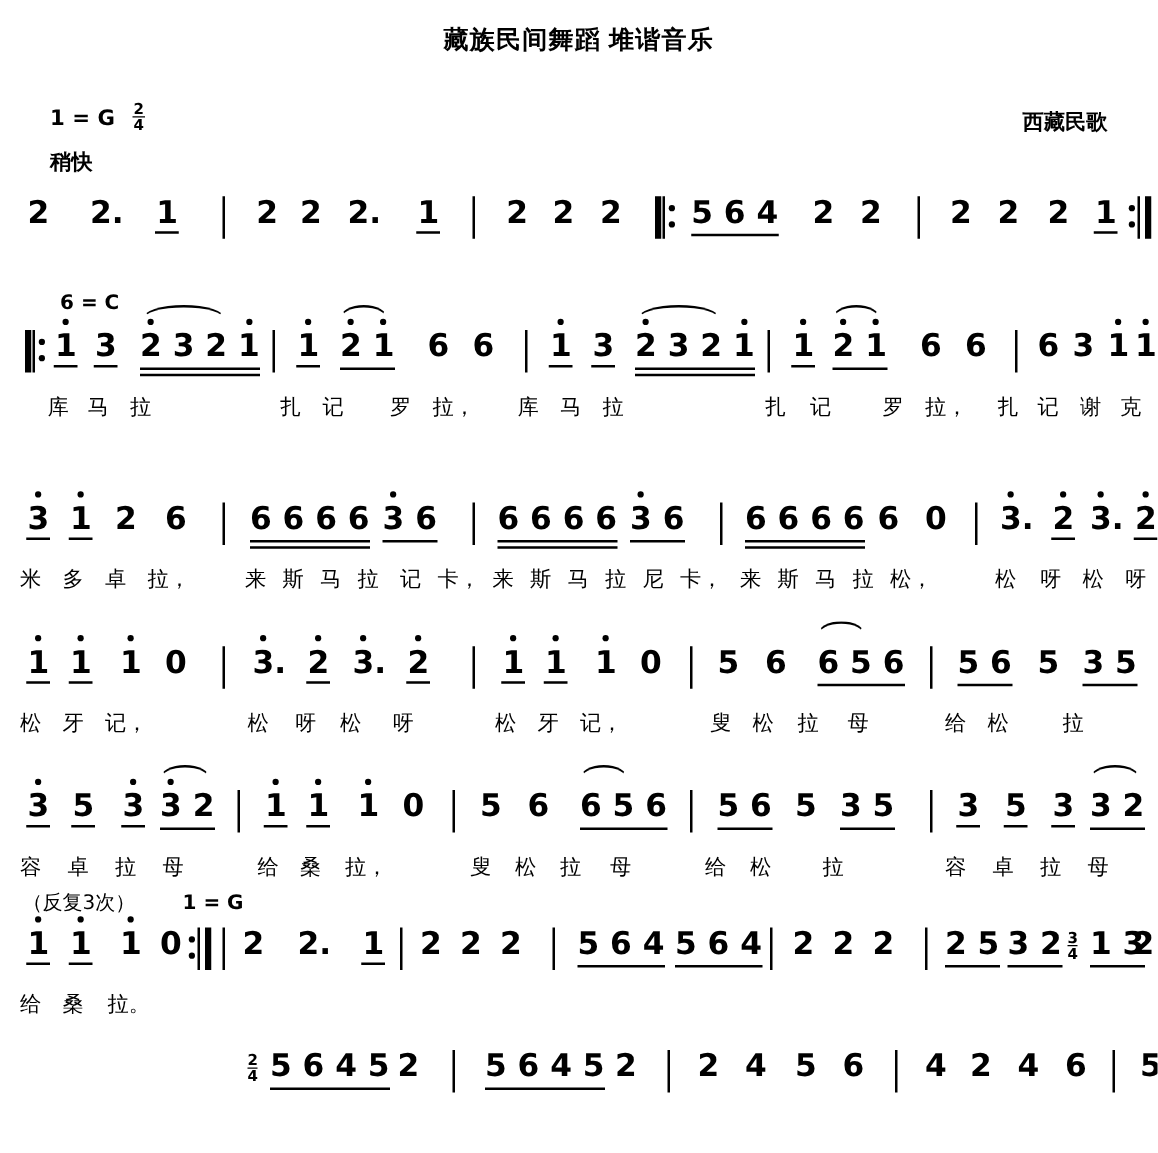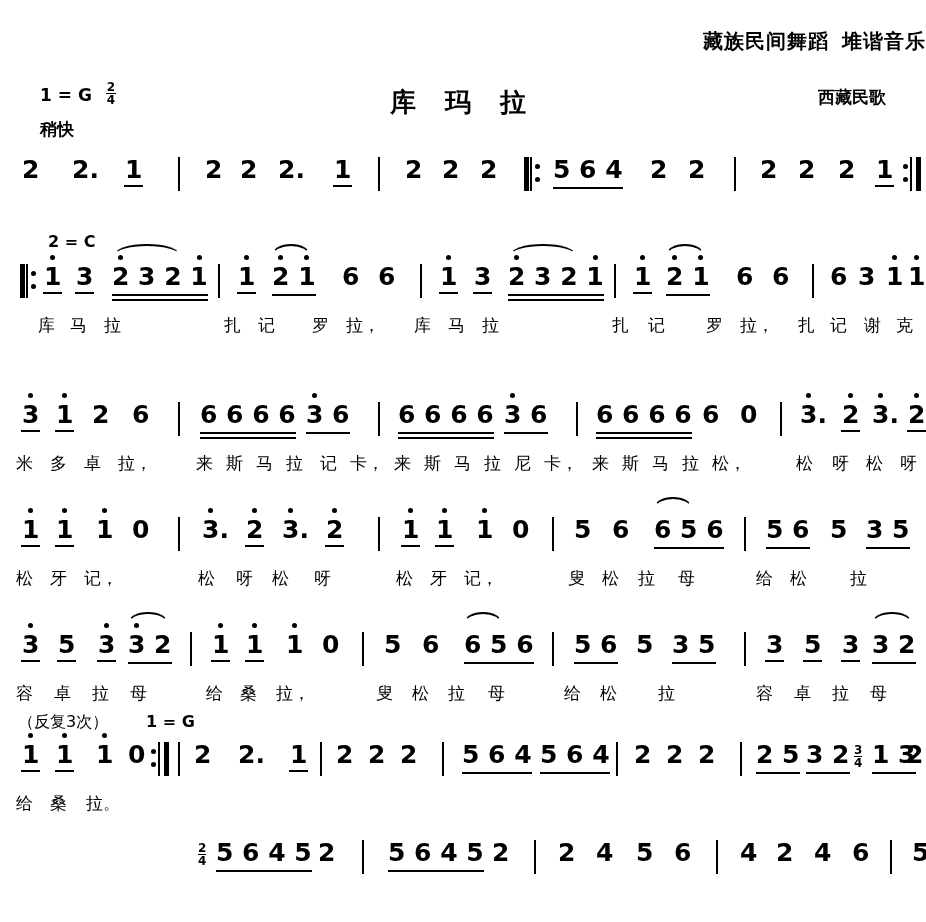--- a/index.html
+++ b/index.html
@@ -14,26 +14,26 @@
     color: #000000;
     position: relative;
     overflow: hidden;
   }
   .sheet {
     position: relative;
     width: 926px;
     height: 922px;
   }
   .header-title {
-    text-align: right;
-    font-family: Liberation Mono, monospace;
+    text-align: center;
+    font-family: Liberation Sans, sans-serif;
     font-weight: bold;
     font-size: 20px;
     letter-spacing: 1px;
-    padding-top: 28px;
+    padding-top: 18px;
   }
   .main-title {
     text-align: center;
     font-family: "DejaVu Sans", sans-serif;
     font-weight: bold;
     font-size: 26px;
     letter-spacing: 10px;
     margin-top: 30px;
   }
   .meta-left {
@@ -245,21 +245,20 @@
     top: 0;
   }
 </style>
 </head>
 <body>
 
 <div class="sheet">
 
   <div class="header-title">藏族民间舞蹈 堆谐音乐</div>
 
-  <div class="main-title">库 玛 拉</div>
 
   <div class="meta-left">
     <span class="keysig">1 = G</span>
     <span class="frac">
       <span class="num">2</span>
       <span class="den">4</span>
     </span>
   </div>
 
   <div class="tempo">稍快</div>
@@ -296,21 +295,21 @@
       <span class="cell" style="left:876px;"><span class="note u1">1</span></span>
       <span class="repeat-end" style="left:910px;">
         <span class="thin"></span>
           <span class="thick"></span>
           <span class="d1"></span>
           <span class="d2"></span>
       </span>
     </div>
   </div>
 
-  <div class="inline-key" style="left:48px; top:232px;">2 = C</div>
+  <div class="inline-key" style="left:48px; top:232px;">6 = C</div>
 
   <div class="system" style="top:262px;">
     <div class="notes-row">
       <span class="repeat-start" style="left:20px;">
         <span class="thick"></span>
           <span class="thin"></span>
           <span class="d1"></span>
           <span class="d2"></span>
       </span>
       <span class="cell" style="left:44px;"><span class="note u1"><span class="dotup2"></span>1</span></span>

